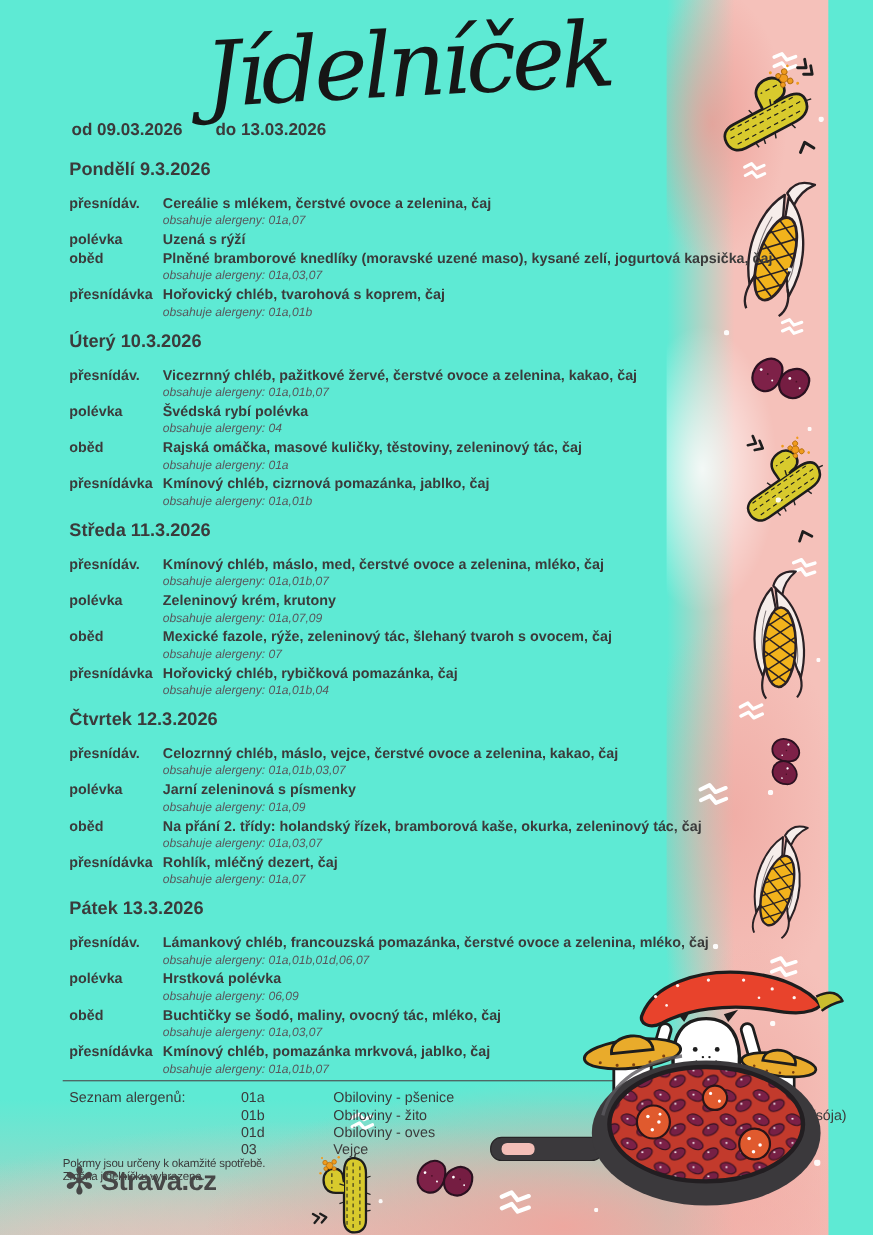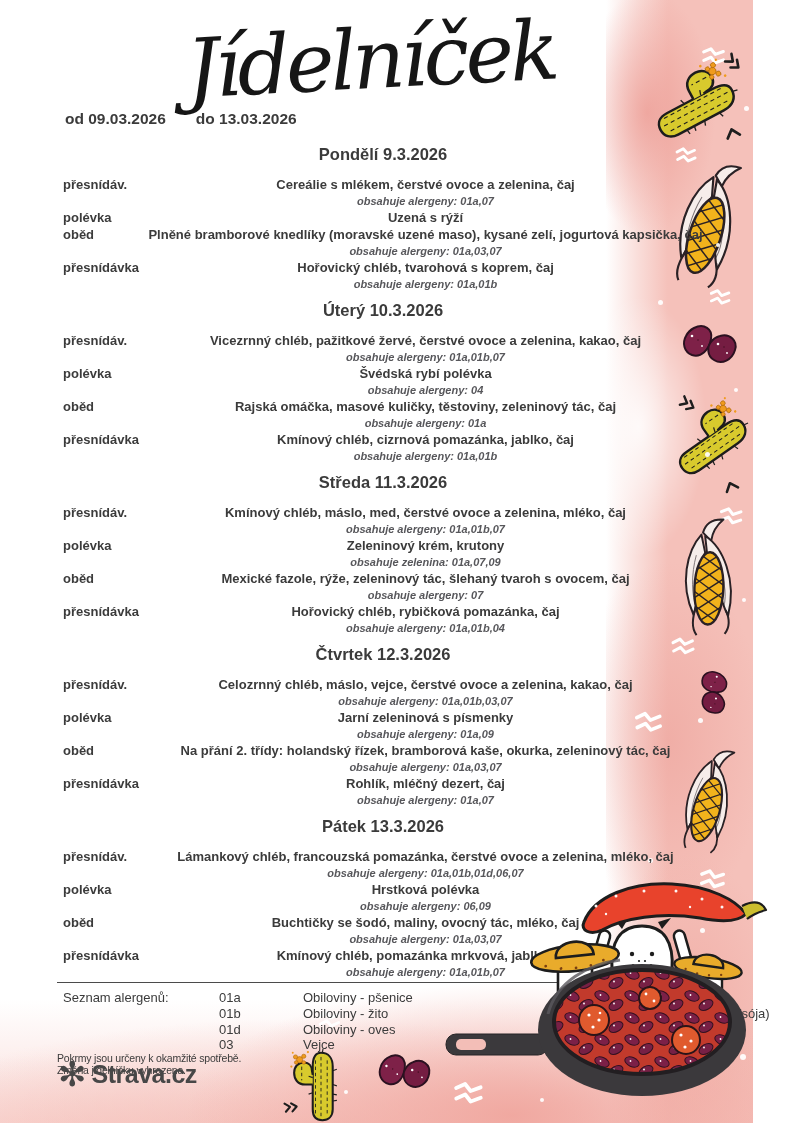--- a/index.html
+++ b/index.html
@@ -1,16 +1,16 @@
 <!DOCTYPE html>
 <html><head>
 <meta charset="utf-8">
 <style>
   html,body{margin:0;padding:0;background:#888;}
-  .page{position:relative;width:794px;height:1123px;background:#ffffff;overflow:hidden;
+  .page{position:relative;width:794px;height:1123px;background:#5eead4;overflow:hidden;
         font-family:"Liberation Sans",sans-serif;color:#3b3b3b;}
   .wash{position:absolute;z-index:0;}
   .wash-right{top:0;left:606px;width:147px;height:100%;
     background:
       radial-gradient(95px 170px at 28% 10%, rgba(236,152,144,0.75), rgba(236,152,144,0) 72%),
       radial-gradient(110px 210px at 22% 38%, rgba(255,255,255,0.85), rgba(255,255,255,0) 62%),
       radial-gradient(130px 240px at 42% 66%, rgba(236,158,150,0.55), rgba(236,158,150,0) 75%),
       radial-gradient(120px 200px at 55% 90%, rgba(238,164,156,0.6), rgba(238,164,156,0) 78%),
       linear-gradient(to left, #f5c1ba 0%, #f5c1ba 58%, rgba(245,193,186,0.55) 78%, rgba(247,207,201,0) 100%);}
   .wash-bottom{bottom:0;left:0;width:753px;height:155px;
@@ -20,26 +20,26 @@
       radial-gradient(300px 120px at 10% 118%, rgba(246,199,193,0.55), rgba(246,199,193,0) 82%),
       linear-gradient(to top, rgba(244,187,180,0.5), rgba(244,187,180,0) 80%);}
   .deco{position:absolute;left:0;top:0;width:794px;height:1123px;pointer-events:none;}
   .deco-back{z-index:1;} .deco-front{z-index:3;}
   .content{position:absolute;inset:0;z-index:2;}
   .date-range{position:absolute;left:65px;top:110px;font-size:15.5px;font-weight:bold;display:flex;gap:30px;}
   .script-title{position:absolute;left:186px;top:12px;font-family:"DejaVu Serif",serif;font-style:italic;
     font-size:82px;letter-spacing:-4px;color:#161616;transform:rotate(-3deg);white-space:nowrap;}
   #days{position:absolute;left:63px;top:146px;width:640px;}
   .day{margin-bottom:10px;}
-  .day-title{font-size:16.5px;font-weight:bold;line-height:17px;margin:0 0 13px 0;text-align:center;}
+  .day-title{font-size:16.5px;font-weight:bold;line-height:17px;margin:0 0 13px 0;}
   .meal{display:flex;}
   .meal-label{flex:0 0 85px;font-size:13px;font-weight:bold;line-height:17px;white-space:nowrap;}
-  .meal-body{flex:1;min-width:0;text-align:center;}
+  .meal-body{flex:1;min-width:0;}
   .meal-text{font-size:13px;font-weight:bold;line-height:17px;white-space:nowrap;}
-  .meal-allergens{font-size:11px;font-style:italic;line-height:16px;color:#57575b;font-weight:bold;}
+  .meal-allergens{font-size:11px;font-style:italic;line-height:16px;color:#57575b;}
   .sep{position:absolute;left:57px;top:982px;width:633px;border-top:1.5px solid #4b4b4b;height:0;}
   .legend{position:absolute;left:63px;top:990px;font-size:13px;line-height:15.8px;}
   .legend-row{display:flex;gap:44px;}
   .lc-t{flex:0 0 112px;} .lc-c1{flex:0 0 40px;} .lc-n1{flex:0 0 233px;} .lc-c2{flex:0 0 38px;} .lc-n2{flex:0 0 auto;white-space:nowrap;}
   .note1{position:absolute;left:57px;top:1052px;font-size:10.5px;letter-spacing:-0.2px;}
   .note2{position:absolute;left:57px;top:1064px;font-size:10.5px;letter-spacing:-0.2px;}
   .logo{position:absolute;left:58px;top:1057px;display:flex;align-items:center;z-index:4;color:#474747;}
   .logo-icon{font-size:34px;line-height:34px;margin-right:5px;}
   .logo-text{font-size:25px;font-weight:bold;letter-spacing:-0.5px;}
 </style>
@@ -369,21 +369,21 @@
     <div class="meal-body">
       <div class="meal-text">Kmínový chléb, máslo, med, čerstvé ovoce a zelenina, mléko, čaj</div>
       <div class="meal-allergens">obsahuje alergeny: 01a,01b,07</div>
     </div>
   </div>
 
   <div class="meal">
     <div class="meal-label">polévka</div>
     <div class="meal-body">
       <div class="meal-text">Zeleninový krém, krutony</div>
-      <div class="meal-allergens">obsahuje zelenina: 01a,07,09</div>
+      <div class="meal-allergens">obsahuje alergeny: 01a,07,09</div>
     </div>
   </div>
 
   <div class="meal">
     <div class="meal-label">oběd</div>
     <div class="meal-body">
       <div class="meal-text">Mexické fazole, rýže, zeleninový tác,  šlehaný tvaroh s ovocem, čaj</div>
       <div class="meal-allergens">obsahuje alergeny: 07</div>
     </div>
   </div>

